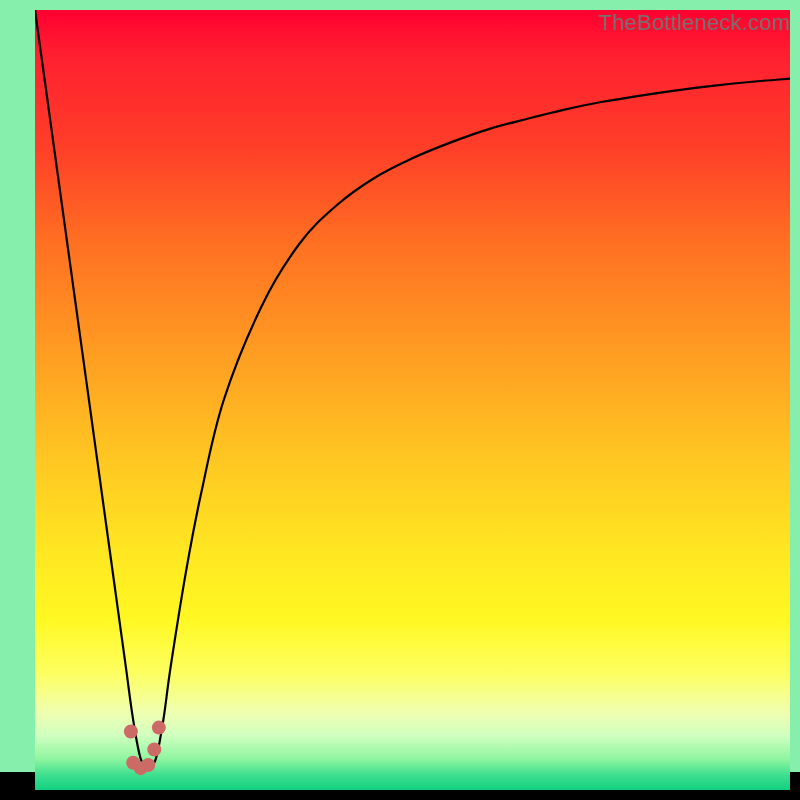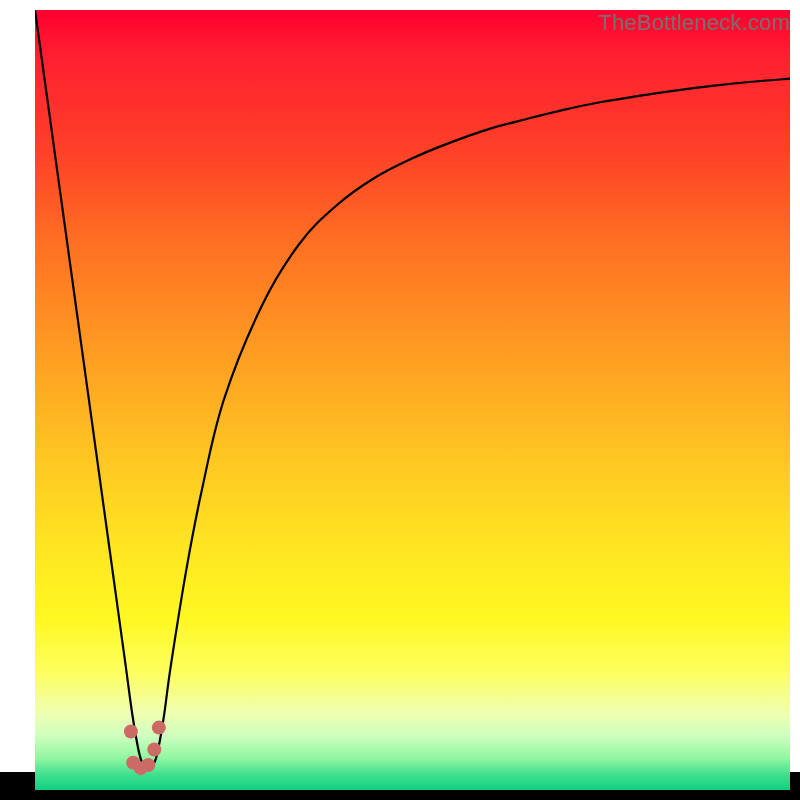--- a/index.html
+++ b/index.html
@@ -6,21 +6,21 @@
     margin: 0;
     padding: 0;
     width: 800px;
     height: 800px;
     background: #000;
     overflow: hidden;
   }
   .outer {
     width: 800px;
     height: 772px;
-    background: #ffffff;
+    background: #86efac;
     position: relative;
   }
   .plot-area {
     position: absolute;
     left: 35px;
     top: 10px;
     width: 755px;
     height: 780px;
     overflow: hidden;
   }

